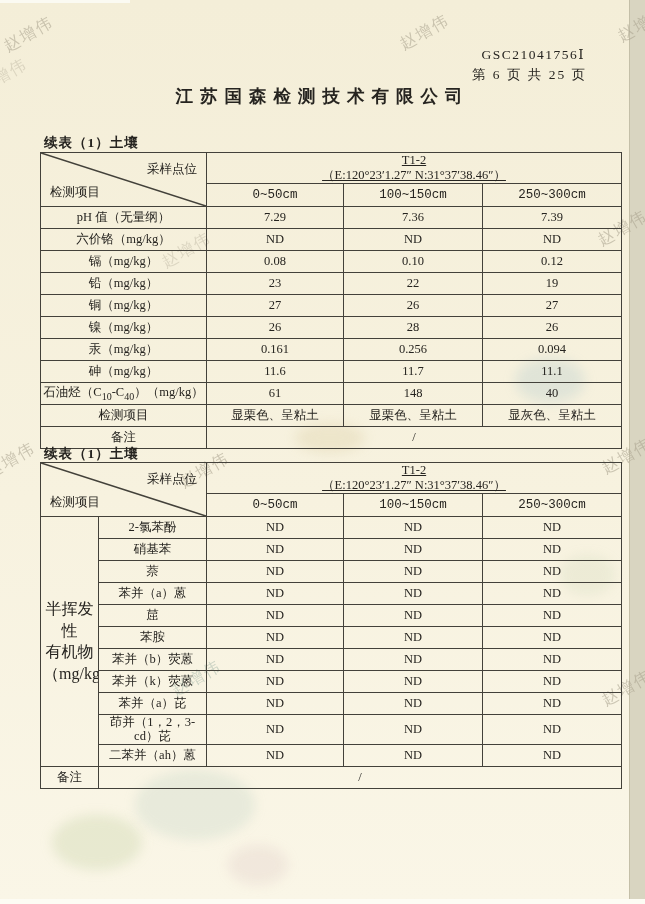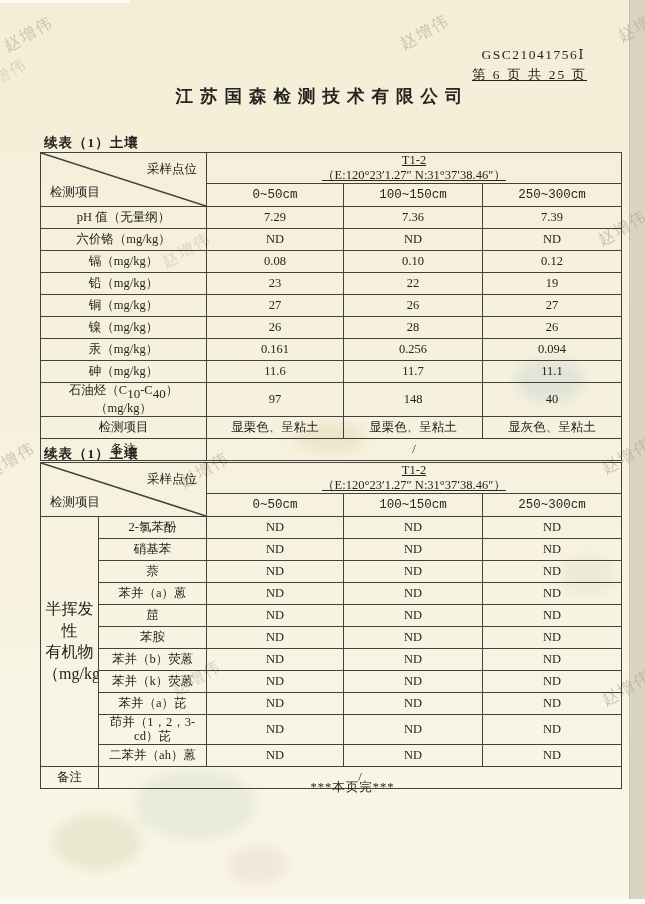--- a/index.html
+++ b/index.html
@@ -15,21 +15,21 @@
   
   .wm{position:absolute;font-size:16px;letter-spacing:2px;color:#a8a18d;opacity:.55;
       transform:rotate(-30deg);white-space:nowrap;pointer-events:none;
       font-family:"Liberation Sans","DejaVu Sans",sans-serif;}
   .wm.light{opacity:.32;}
   .wm.teal{color:#8fa79b;opacity:.4;}
   
   .smudge{position:absolute;border-radius:50%;filter:blur(6px);pointer-events:none;}
   
   .report-no{position:absolute;top:46px;right:60px;font-size:13.5px;letter-spacing:1.5px;}
-  .page-info{position:absolute;top:66px;right:58px;font-size:13.5px;letter-spacing:2px;text-decoration:underline;}
+  .page-info{position:absolute;top:66px;right:58px;font-size:13.5px;letter-spacing:2px;}
   .company{position:absolute;top:84px;left:0;width:645px;text-align:center;
            box-sizing:border-box;font-size:17.5px;font-weight:bold;letter-spacing:7px;}
   .doc-title{position:absolute;top:110px;left:0;width:645px;text-align:center;
              padding-left:40px;box-sizing:border-box;font-size:16.5px;font-weight:bold;letter-spacing:15px;}
   .caption{position:absolute;left:44px;font-size:13.5px;font-weight:bold;letter-spacing:1px;}
   .c1{top:134px;}
   .c2{top:445px;}
   .footer-note{position:absolute;top:779px;left:0;width:645px;text-align:center;
                padding-left:60px;box-sizing:border-box;font-size:12.5px;letter-spacing:1px;}
   
@@ -44,21 +44,21 @@
   tr.hr1{height:30px !important;}
   tr.hr2{height:23px !important;font-family:Liberation Mono, monospace;}
   td.site div{line-height:1.2;text-decoration:underline;}
   td.site .coords{font-size:12.5px;letter-spacing:0;}
   td.corner{position:relative;padding:0;}
   td.corner svg{position:absolute;top:0;left:0;width:100%;height:100%;display:block;}
   td.corner .ct{position:absolute;top:9px;right:9px;font-size:12.5px;}
   td.corner .cb{position:absolute;bottom:7px;left:9px;font-size:12.5px;font-family:Liberation Serif, serif;}
   td.rv{text-align:left;padding-left:9px;}
   td.gcell div{line-height:1.35;font-size:16px;}
-  sub{font-size:13px;}
+  sub{font-size:10px;}
 </style>
 </head>
 <body>
 
 <div class="page">
 
   <div class="edge-right"></div>
   <div class="edge-bottom"></div>
   <div class="edge-topleft"></div>
 
@@ -157,21 +157,21 @@
       <tr>
         <td>砷（mg/kg）</td>
         <td>11.6</td>
         <td>11.7</td>
         <td>11.1</td>
       </tr>
       <tr>
         <td>
           <span>石油烃（C</span><sub>10</sub><span>-C</span><sub>40</sub><span>）（mg/kg）</span>
         </td>
-        <td>97</td>
+        <td>61</td>
         <td>148</td>
         <td>40</td>
       </tr>
       <tr>
         <td>检测项目</td>
         <td>显栗色、呈粘土</td>
         <td>显栗色、呈粘土</td>
         <td>显灰色、呈粘土</td>
       </tr>
       <tr>
@@ -280,15 +280,14 @@
         <td>ND</td>
         <td>ND</td>
       </tr>
       <tr>
         <td>备注</td>
         <td class="rv" colspan="4">/</td>
       </tr>
     </tbody>
   </table>
 
-  <div class="footer-note">***本页完***</div>
 
 </div>
 
 </body></html>

